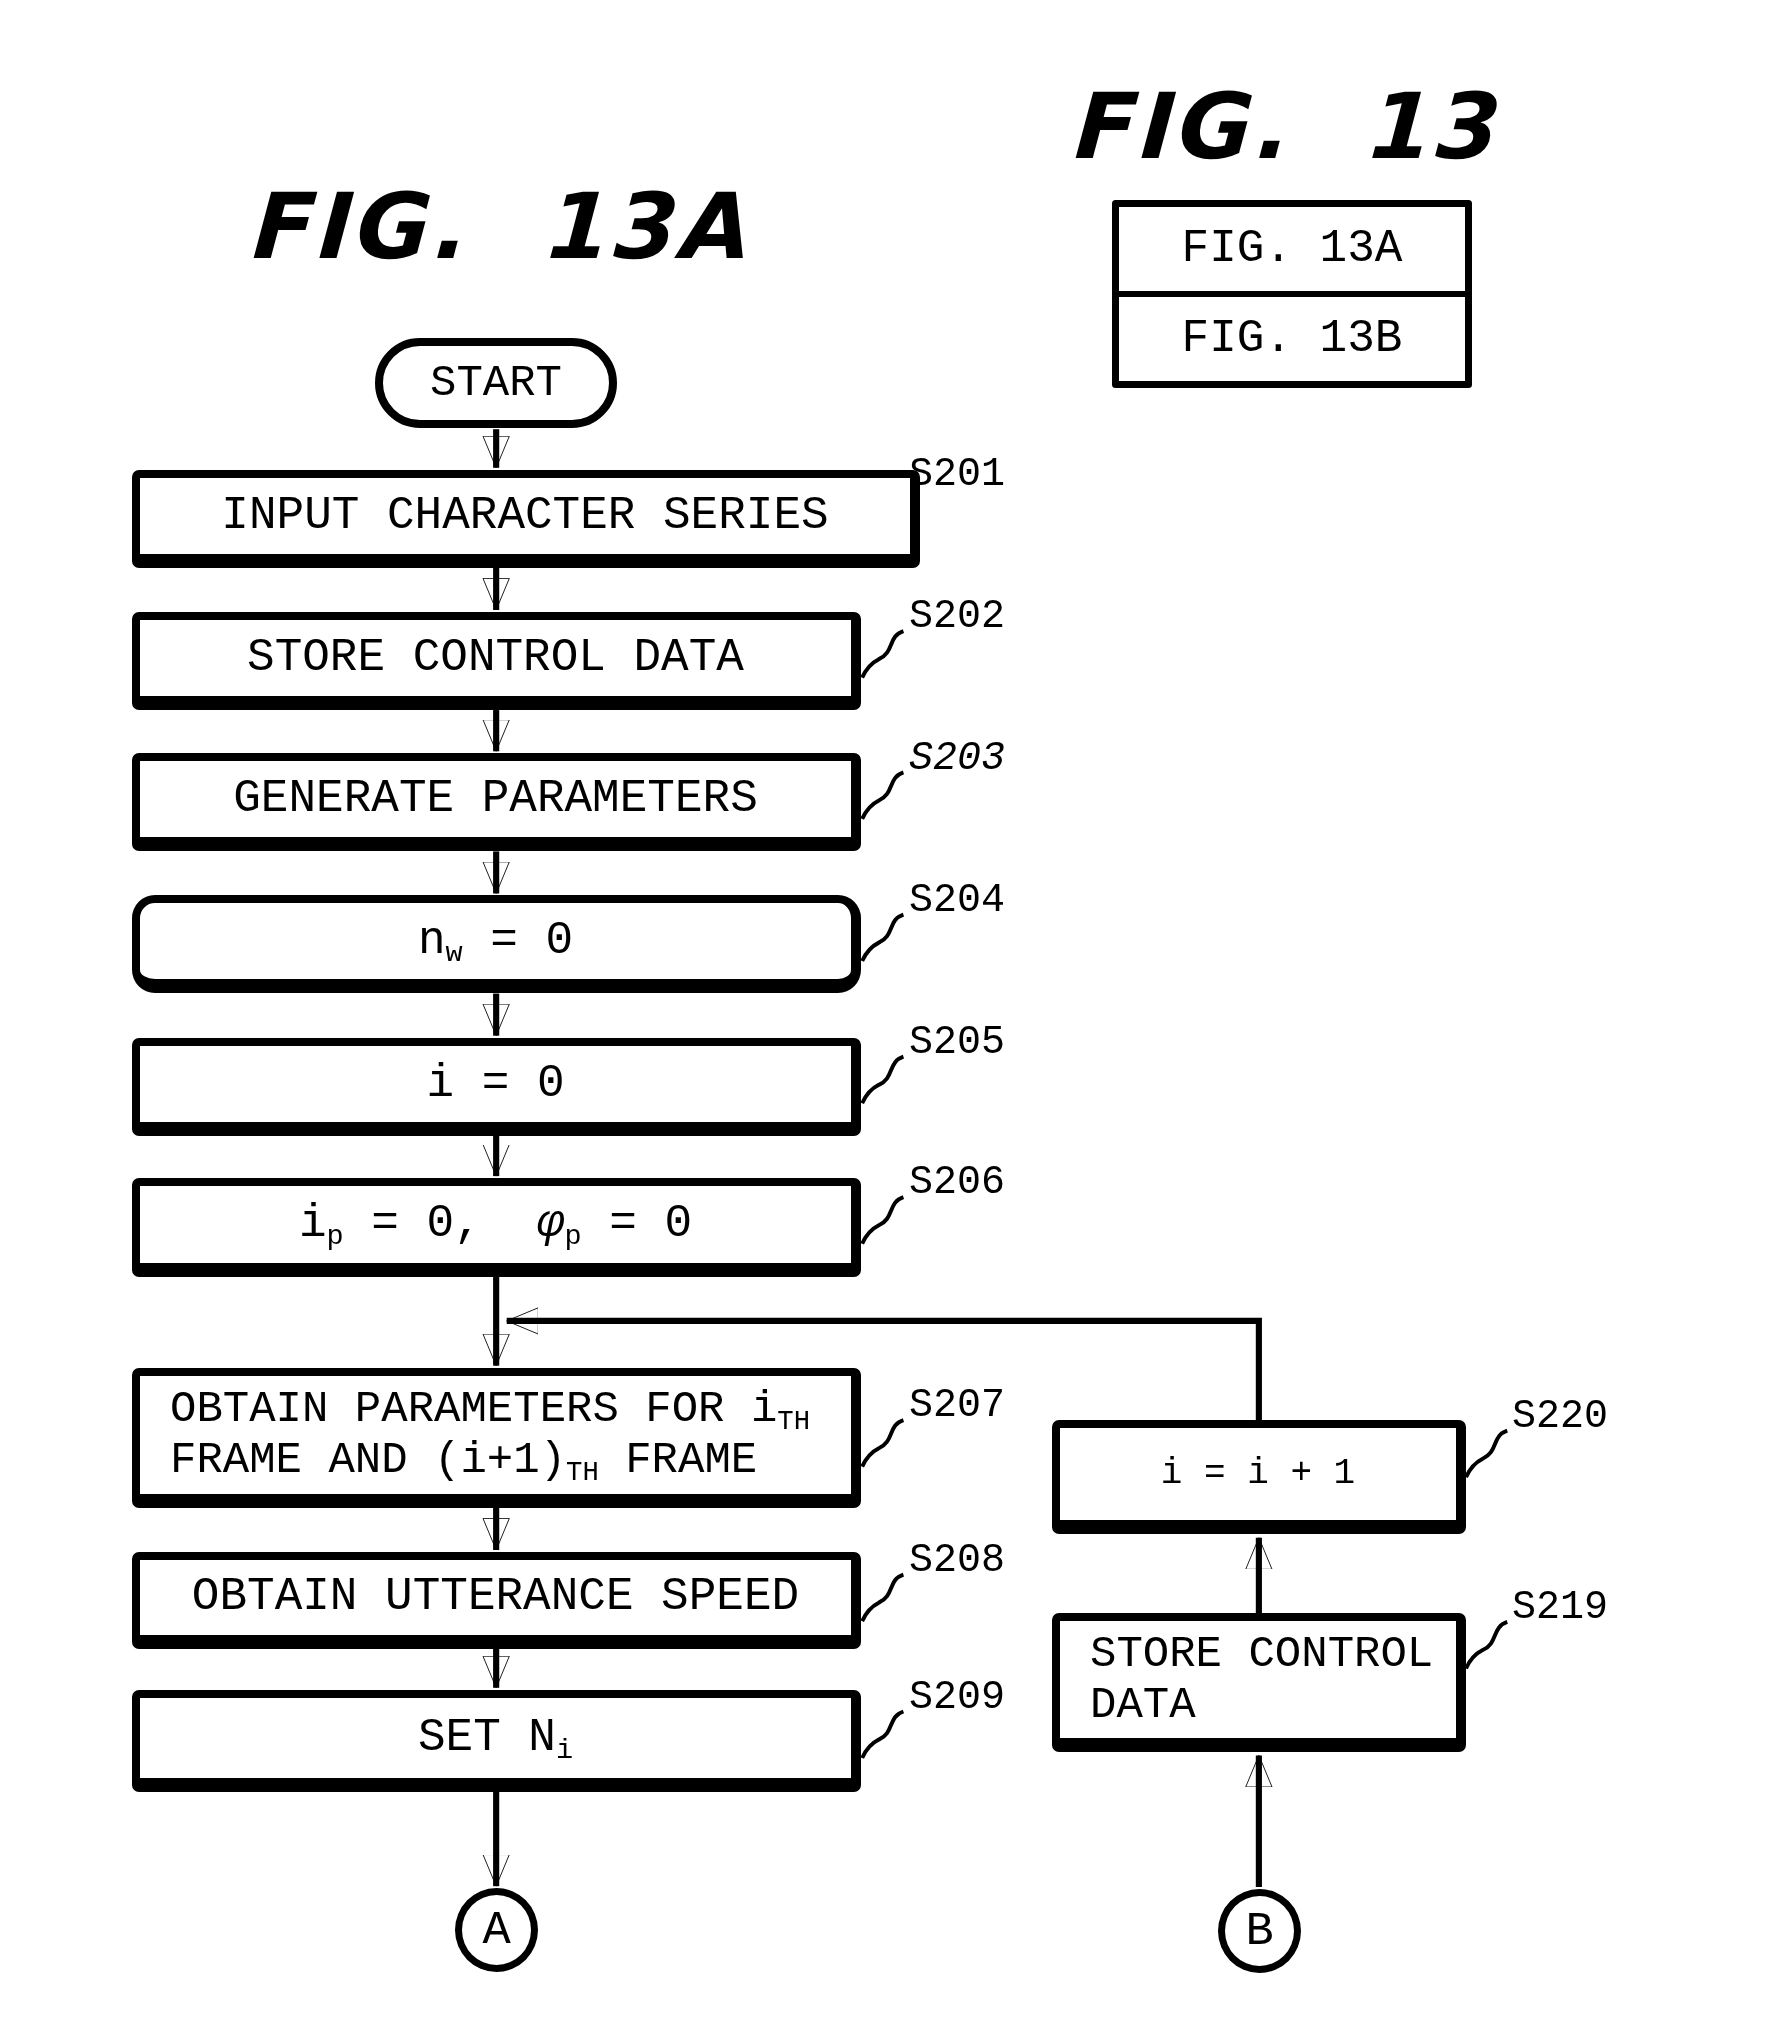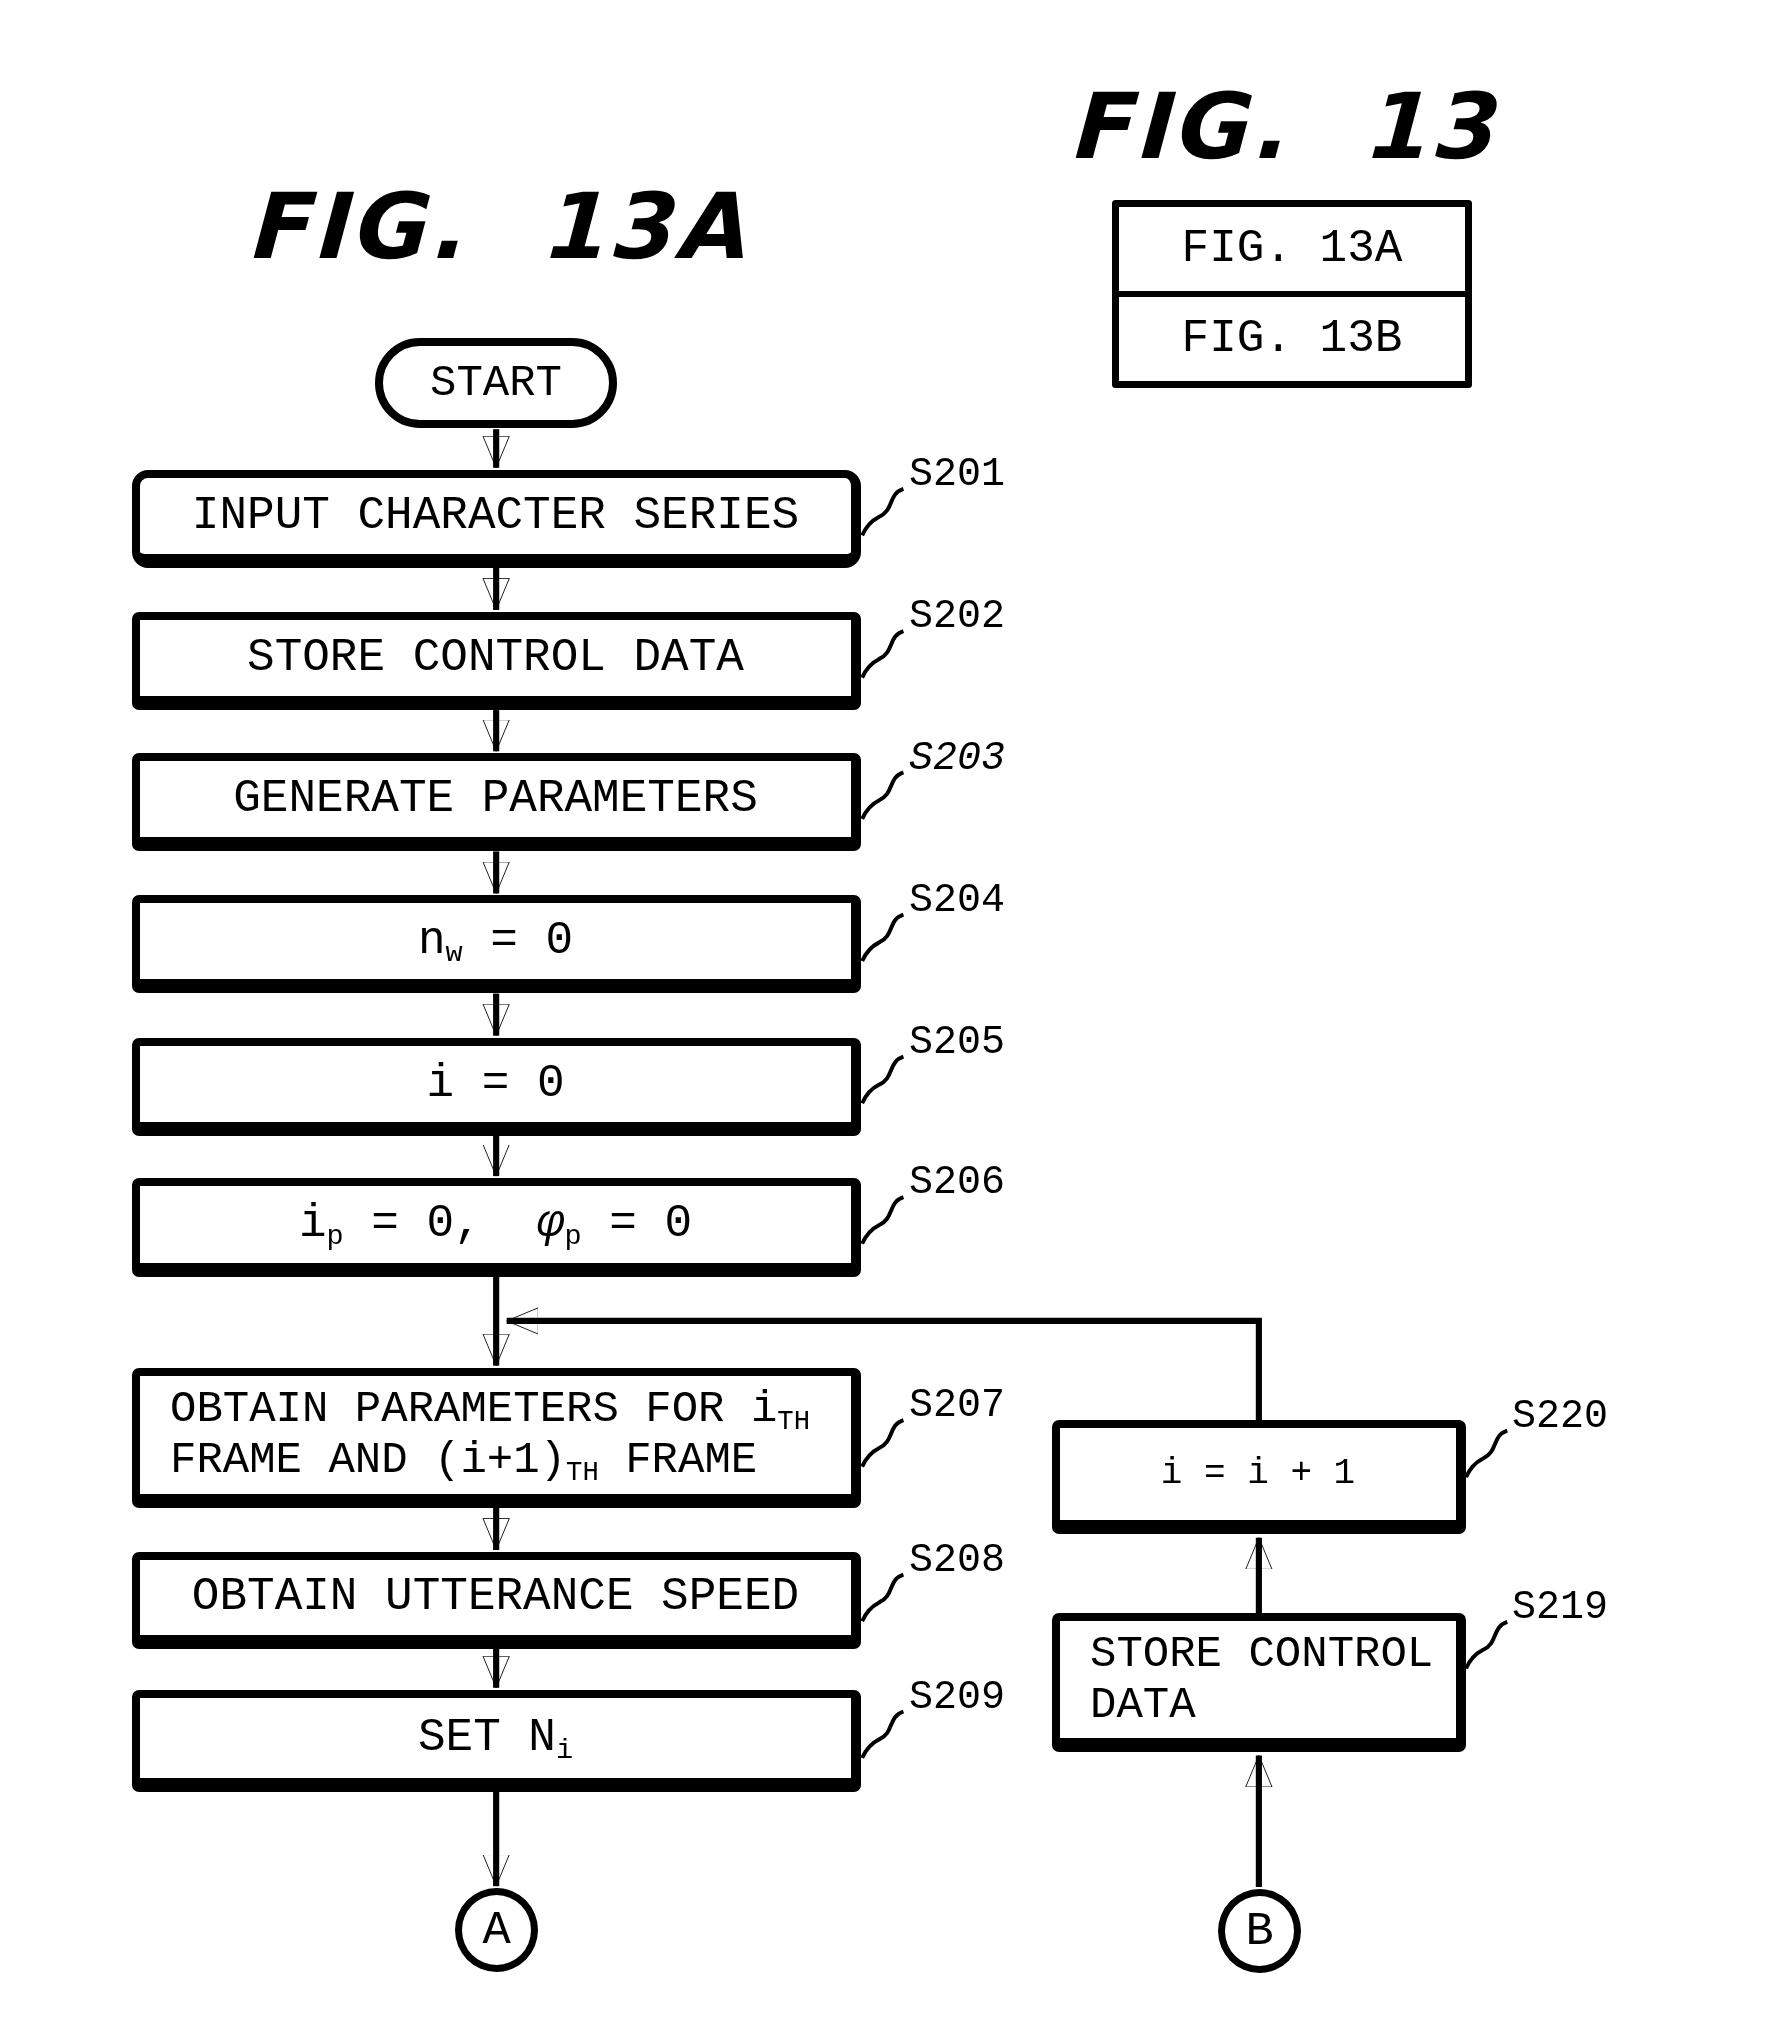--- a/index.html
+++ b/index.html
@@ -92,24 +92,24 @@
   }
   .box.multiline .line { white-space: pre; }
   sub.ss {
     font-size: 0.62em;
     vertical-align: -0.28em;
     line-height: 0;
     letter-spacing: 0;
   }
   .phi { font-style: italic; }
 
-  .b201 { left: 132px; top: 470px;  width: 729px; height: 98px; border-radius: 16px; }
+  .b201 { left: 132px; top: 470px;  width: 788px; height: 98px; }
   .b202 { left: 132px; top: 612px;  width: 729px; height: 98px; }
   .b203 { left: 132px; top: 753px;  width: 729px; height: 98px; }
-  .b204 { left: 132px; top: 895px; width: 729px; height: 98px; }
+  .b204 { left: 132px; top: 895px; width: 729px; height: 98px; border-radius: 23px; }
   .b205 { left: 132px; top: 1038px; width: 729px; height: 98px; }
   .b206 { left: 132px; top: 1178px; width: 729px; height: 99px; }
   .b207 { left: 132px; top: 1368px; width: 729px; height: 140px; }
   .b208 { left: 132px; top: 1552px; width: 729px; height: 97px; }
   .b209 { left: 132px; top: 1690px; width: 729px; height: 102px; }
   .b220 { left: 1052px; top: 1420px; width: 414px; height: 114px; font-size: 36px; }
   .b219 { left: 1052px; top: 1613px; width: 414px; height: 139px; font-size: 44px; }
 
   .slabel {
     position: absolute;

